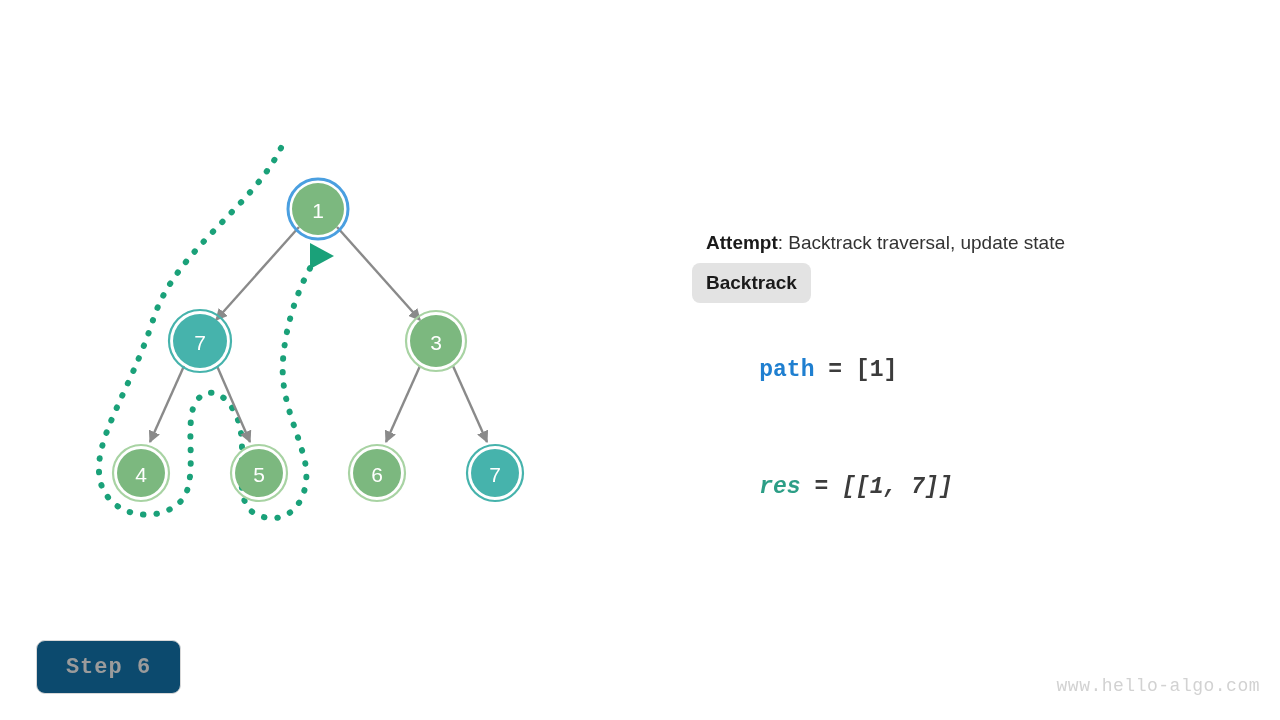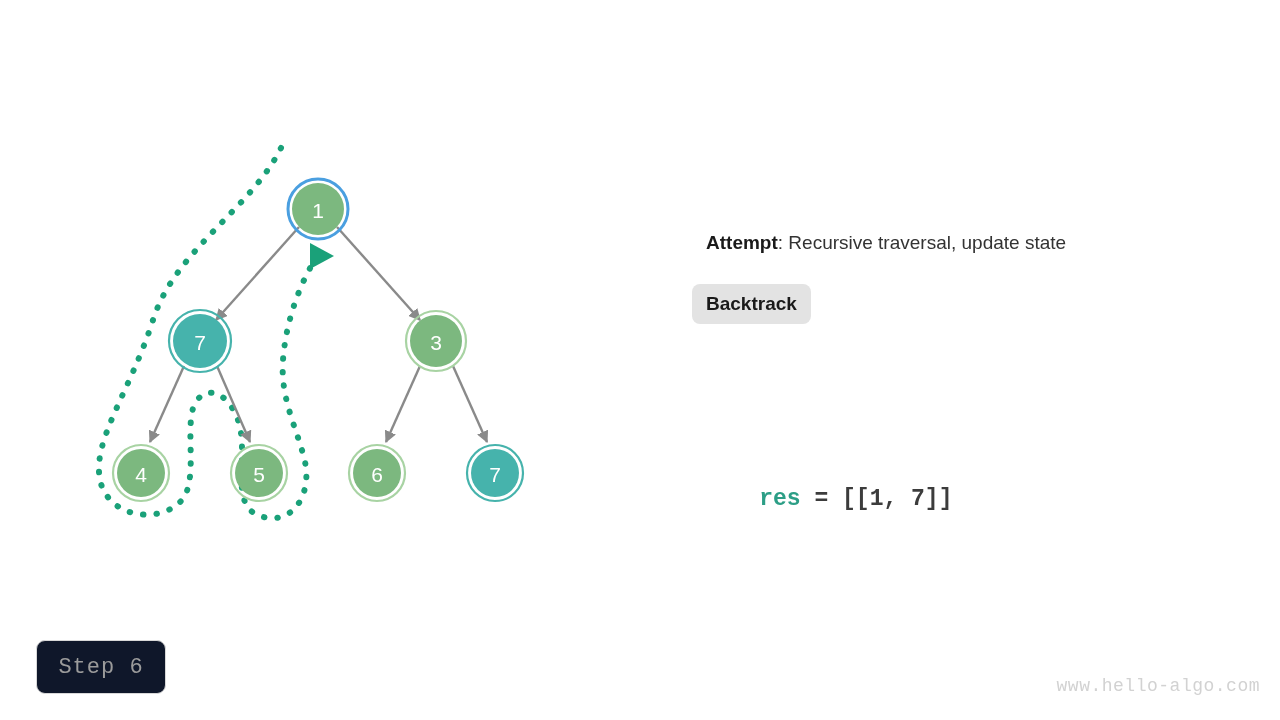--- a/index.html
+++ b/index.html
@@ -62,55 +62,55 @@
     font-weight: bold;
     color: #1a1a1a;
   }
   #legend-attempt {
     left: 2px;
     top: 223px;
     justify-content: center;
   }
   #legend-backtrack {
     left: 2px;
-    top: 284px;
+    top: 263px;
     background: #e3e3e3;
   }
 
   .code-line {
     position: absolute;
     font-family: "Liberation Mono", monospace;
     font-size: 23px;
     font-weight: bold;
     white-space: pre;
     color: #3c3c3c;
   }
   #code-path { left: 14px; top: 331px; }
-  #code-res  { left: 14px; top: 460px; }
+  #code-res  { left: 14px; top: 448px; font-style: italic; }
   .var-path { color: #1f7fd0; }
   .var-res  { color: #2c9e86; }
   .code-rest { color: #3c3c3c; font-weight: bold; }
 
   
   #step-badge {
     position: absolute;
     left: 36px;
     top: 640px;
-    width: 130px;
+    width: 145px;
     height: 54px;
     box-sizing: border-box;
     border: 1px solid #d8d8d8;
     border-radius: 9px;
-    background: #0f172a;
+    background: #0c4a6e;
     display: flex;
     align-items: center;
     justify-content: center;
     font-family: "Liberation Mono", monospace;
     font-size: 22px;
-    font-weight: normal;
+    font-weight: bold;
     color: #9b9b9b;
     letter-spacing: 1px;
   }
 
   
   #watermark {
     position: absolute;
     right: 20px;
     top: 676px;
     font-family: "Liberation Mono", monospace;
@@ -194,27 +194,30 @@
       <circle cx="495" cy="473" r="28" fill="none" stroke="#46b3ac" stroke-width="2.2"></circle>
       <circle cx="495" cy="473" r="24" fill="#46b3ac"></circle>
       <text class="node-label" x="495" y="474">7</text>
     </g>
   </svg>
 </div>
 
 <div id="info-panel">
 
   <div class="legend-row" id="legend-attempt">
-    <span class="legend-key">Attempt</span><span>: Recursive traversal, update state</span>
+    <span class="legend-key">Attempt</span><span>: Backtrack traversal, update state</span>
   </div>
 
   <div class="legend-row" id="legend-backtrack">
     <span class="legend-key">Backtrack</span>
   </div>
 
+  <div class="code-line" id="code-path">
+    <span class="var-path">path</span><span class="code-rest"> = [1]</span>
+  </div>
 
   <div class="code-line" id="code-res">
     <span class="var-res">res</span><span class="code-rest"> = [[1, 7]]</span>
   </div>
 
 </div>
 
 <div id="step-badge">
   <span>Step 6</span>
 </div>

